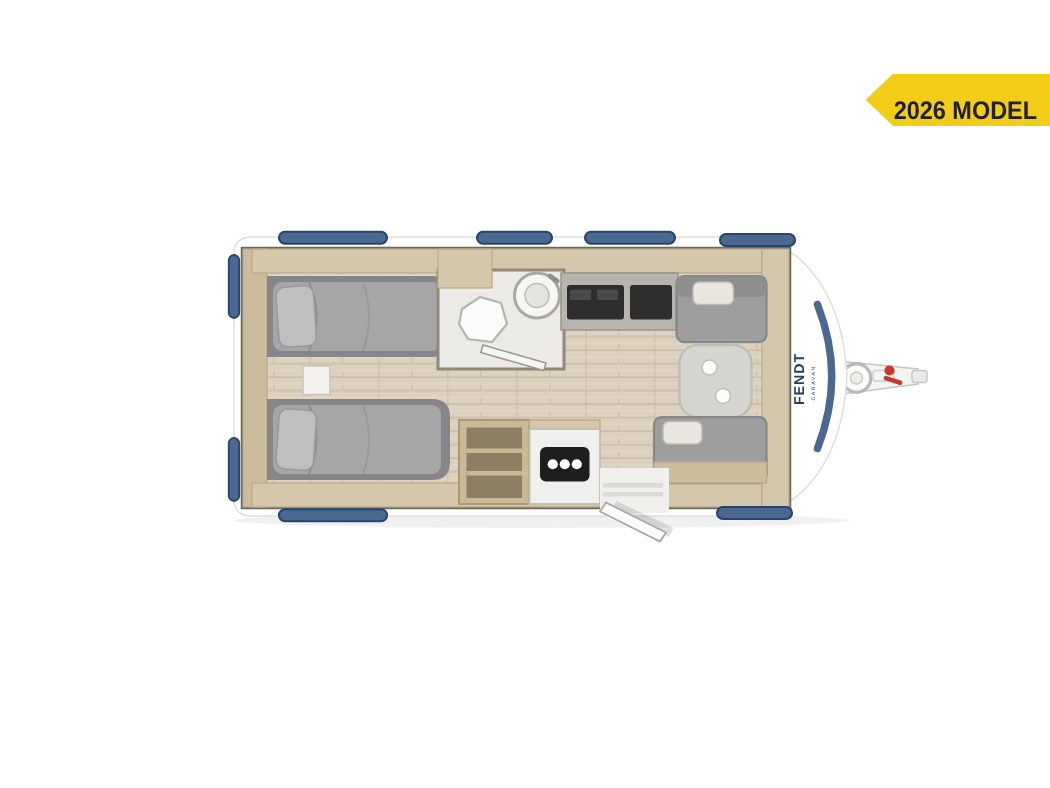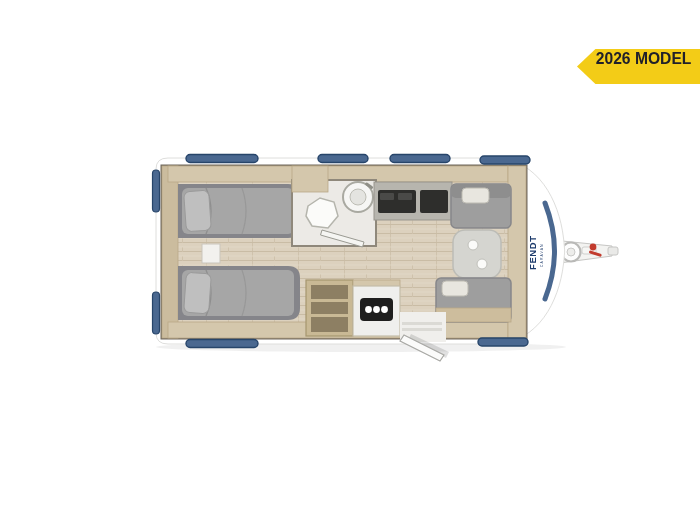--- a/index.html
+++ b/index.html
@@ -4,21 +4,21 @@
 <style>
   html,body{margin:0;padding:0;background:#fff;}
   .stage{
     position:relative;width:700px;height:525px;background:#ffffff;overflow:hidden;
     font-family:"Liberation Sans",sans-serif;
   }
   .badge{
     position:absolute;right:0;top:49px;height:35px;width:123px;
     background:#F3CC17;
     clip-path:polygon(0% 50%,15% 0%,100% 0%,100% 100%,15% 100%);
-    display:flex;align-items:flex-start;justify-content:center;
+    display:flex;align-items:flex-end;justify-content:center;
   }
   .badge span{
     color:#20202A;font-size:17px;font-weight:700;letter-spacing:0px;
     transform:scaleX(.92);padding-left:10px;white-space:nowrap;
   }
   .plan{position:absolute;left:146px;top:144px;}
 </style>
 </head>
 <body>
 

